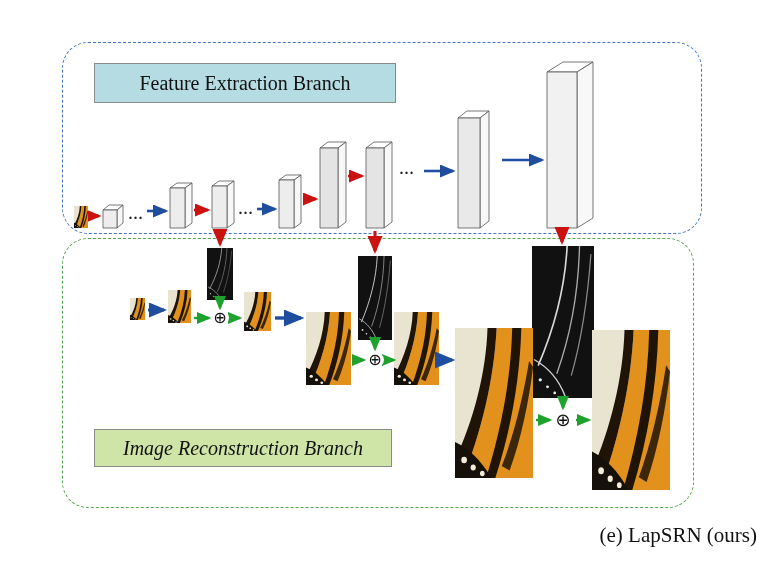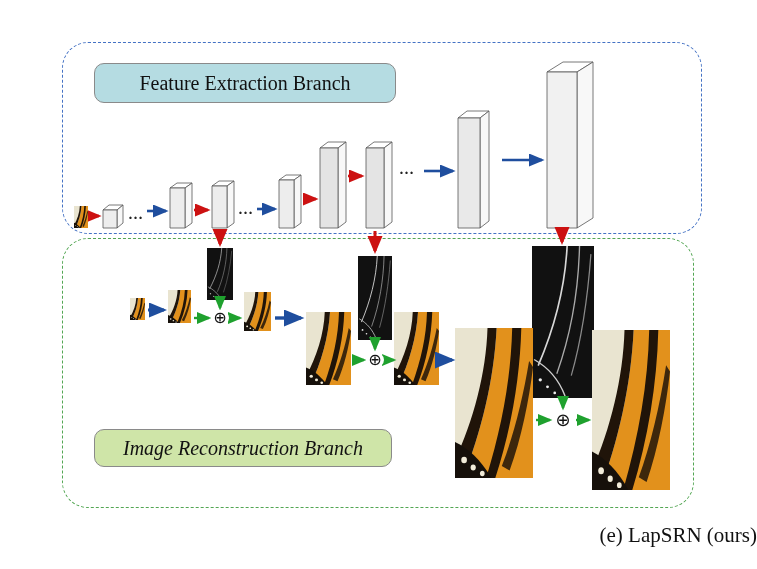--- a/index.html
+++ b/index.html
@@ -5,21 +5,21 @@
   html,body{margin:0;padding:0;background:#ffffff;}
   .canvas{
     position:relative;width:757px;height:569px;background:#ffffff;
     font-family:"Liberation Serif", serif; overflow:hidden;
   }
   .region{position:absolute;border-radius:26px;}
   .region.feature{left:62px;top:42px;width:638px;height:190px;border:1.6px dashed #4472c4;}
   .region.recon{left:62px;top:238px;width:630px;height:268px;border:1.6px dashed #53a653;}
   .branch-label{
     position:absolute;display:flex;align-items:center;justify-content:center;
-    border:1px solid #8a8a8a;border-radius:10px;font-size:20px;color:#111;
+    border:1px solid #8a8a8a;border-radius:0;font-size:20px;color:#111;
   }
   .branch-label.feature{left:94px;top:63px;width:300px;height:38px;background:#b5dce2;}
   .branch-label.recon{left:94px;top:429px;width:296px;height:36px;background:#cfe5a8;font-style:italic;}
   .diagram-svg{position:absolute;left:0;top:0;}
   .dots{
     position:absolute;font-size:15px;font-weight:bold;color:#222;letter-spacing:1px;
     width:26px;text-align:center;font-family:"Liberation Serif",serif;
   }
   .dots.d1{left:123px;top:206px;}
   .dots.d2{left:233px;top:201px;}

